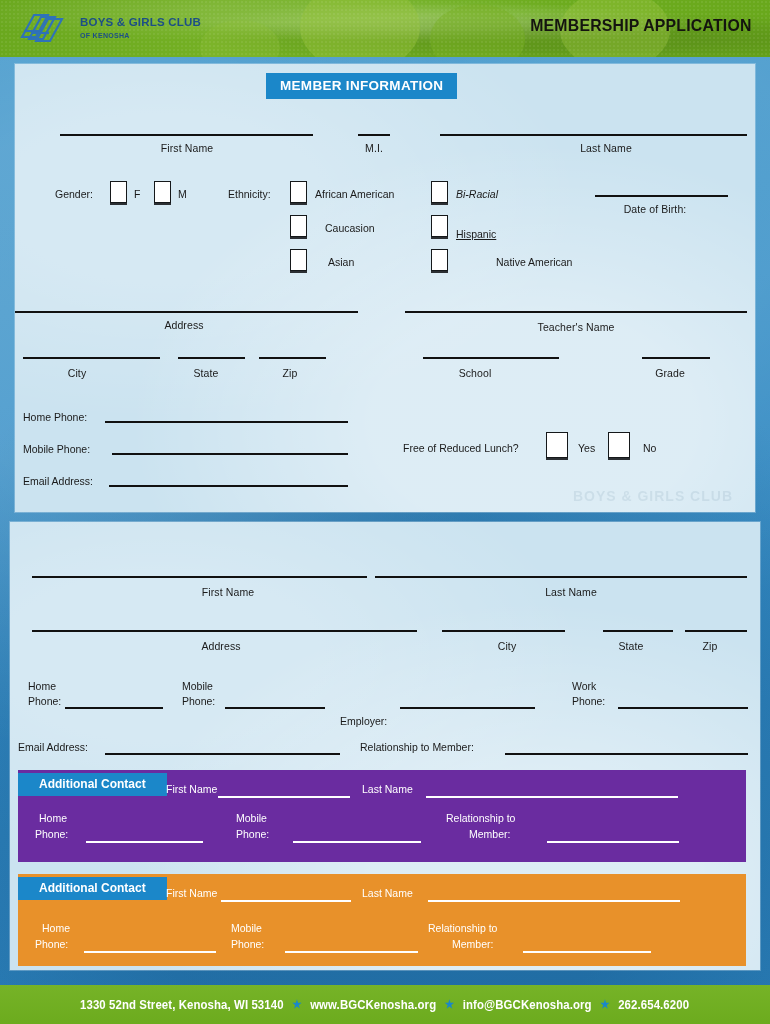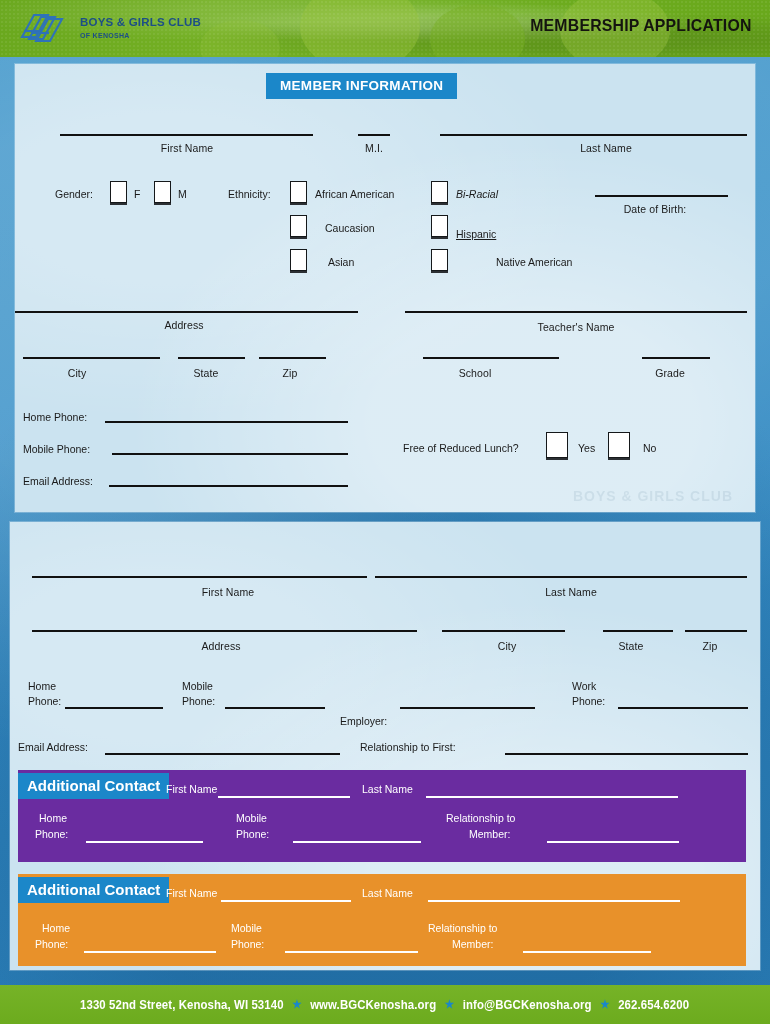--- a/index.html
+++ b/index.html
@@ -156,23 +156,23 @@
     box-sizing: border-box;
   }
   #addl-purple { top: 770px; height: 92px; background: #6a2ca0; }
   #addl-orange { top: 874px; height: 92px; background: #e8912a; }
 
   .addl-tag {
     position: absolute;
     left: 0; top: 3px;
     background: #1b87c9;
     color: #fff;
-    font-size: 15px;
-    font-weight: bold;
-    padding: 4px 9px 5px;
+    font-size: 12px;
+    font-weight: bold;
+    padding: 4px 21px 5px;
     white-space: nowrap;
   }
   .addl .lbl-w {
     position: absolute;
     font-size: 10.5px;
     color: #ffffff;
     white-space: nowrap;
   }
   .rule-w {
     position: absolute;
@@ -356,21 +356,21 @@
   <div class="lbl" style="left:330px; top:173px;margin-top:20px;">Employer:</div>
   <div class="rule" style="left:390px; top:185px; width:135px;"></div>
 
   <div class="lbl" style="left:562px; top:158px;">Work</div>
   <div class="lbl" style="left:562px; top:173px;">Phone:</div>
   <div class="rule" style="left:608px; top:185px; width:130px;"></div>
 
   <div class="lbl" style="left:8px; top:219px;">Email Address:</div>
   <div class="rule" style="left:95px; top:231px; width:235px;"></div>
 
-  <div class="lbl" style="left:350px; top:219px;">Relationship to First:</div>
+  <div class="lbl" style="left:350px; top:219px;">Relationship to Member:</div>
   <div class="rule" style="left:495px; top:231px; width:243px;"></div>
 </div>
 
 <div class="addl" id="addl-purple">
   <div class="addl-tag">Additional Contact</div>
 
   <div class="lbl-w" style="left:148px; top:13px;">First Name</div>
   <div class="rule-w" style="left:200px; top:26px; width:132px;"></div>
 
   <div class="lbl-w" style="left:344px; top:13px;">Last Name</div>

